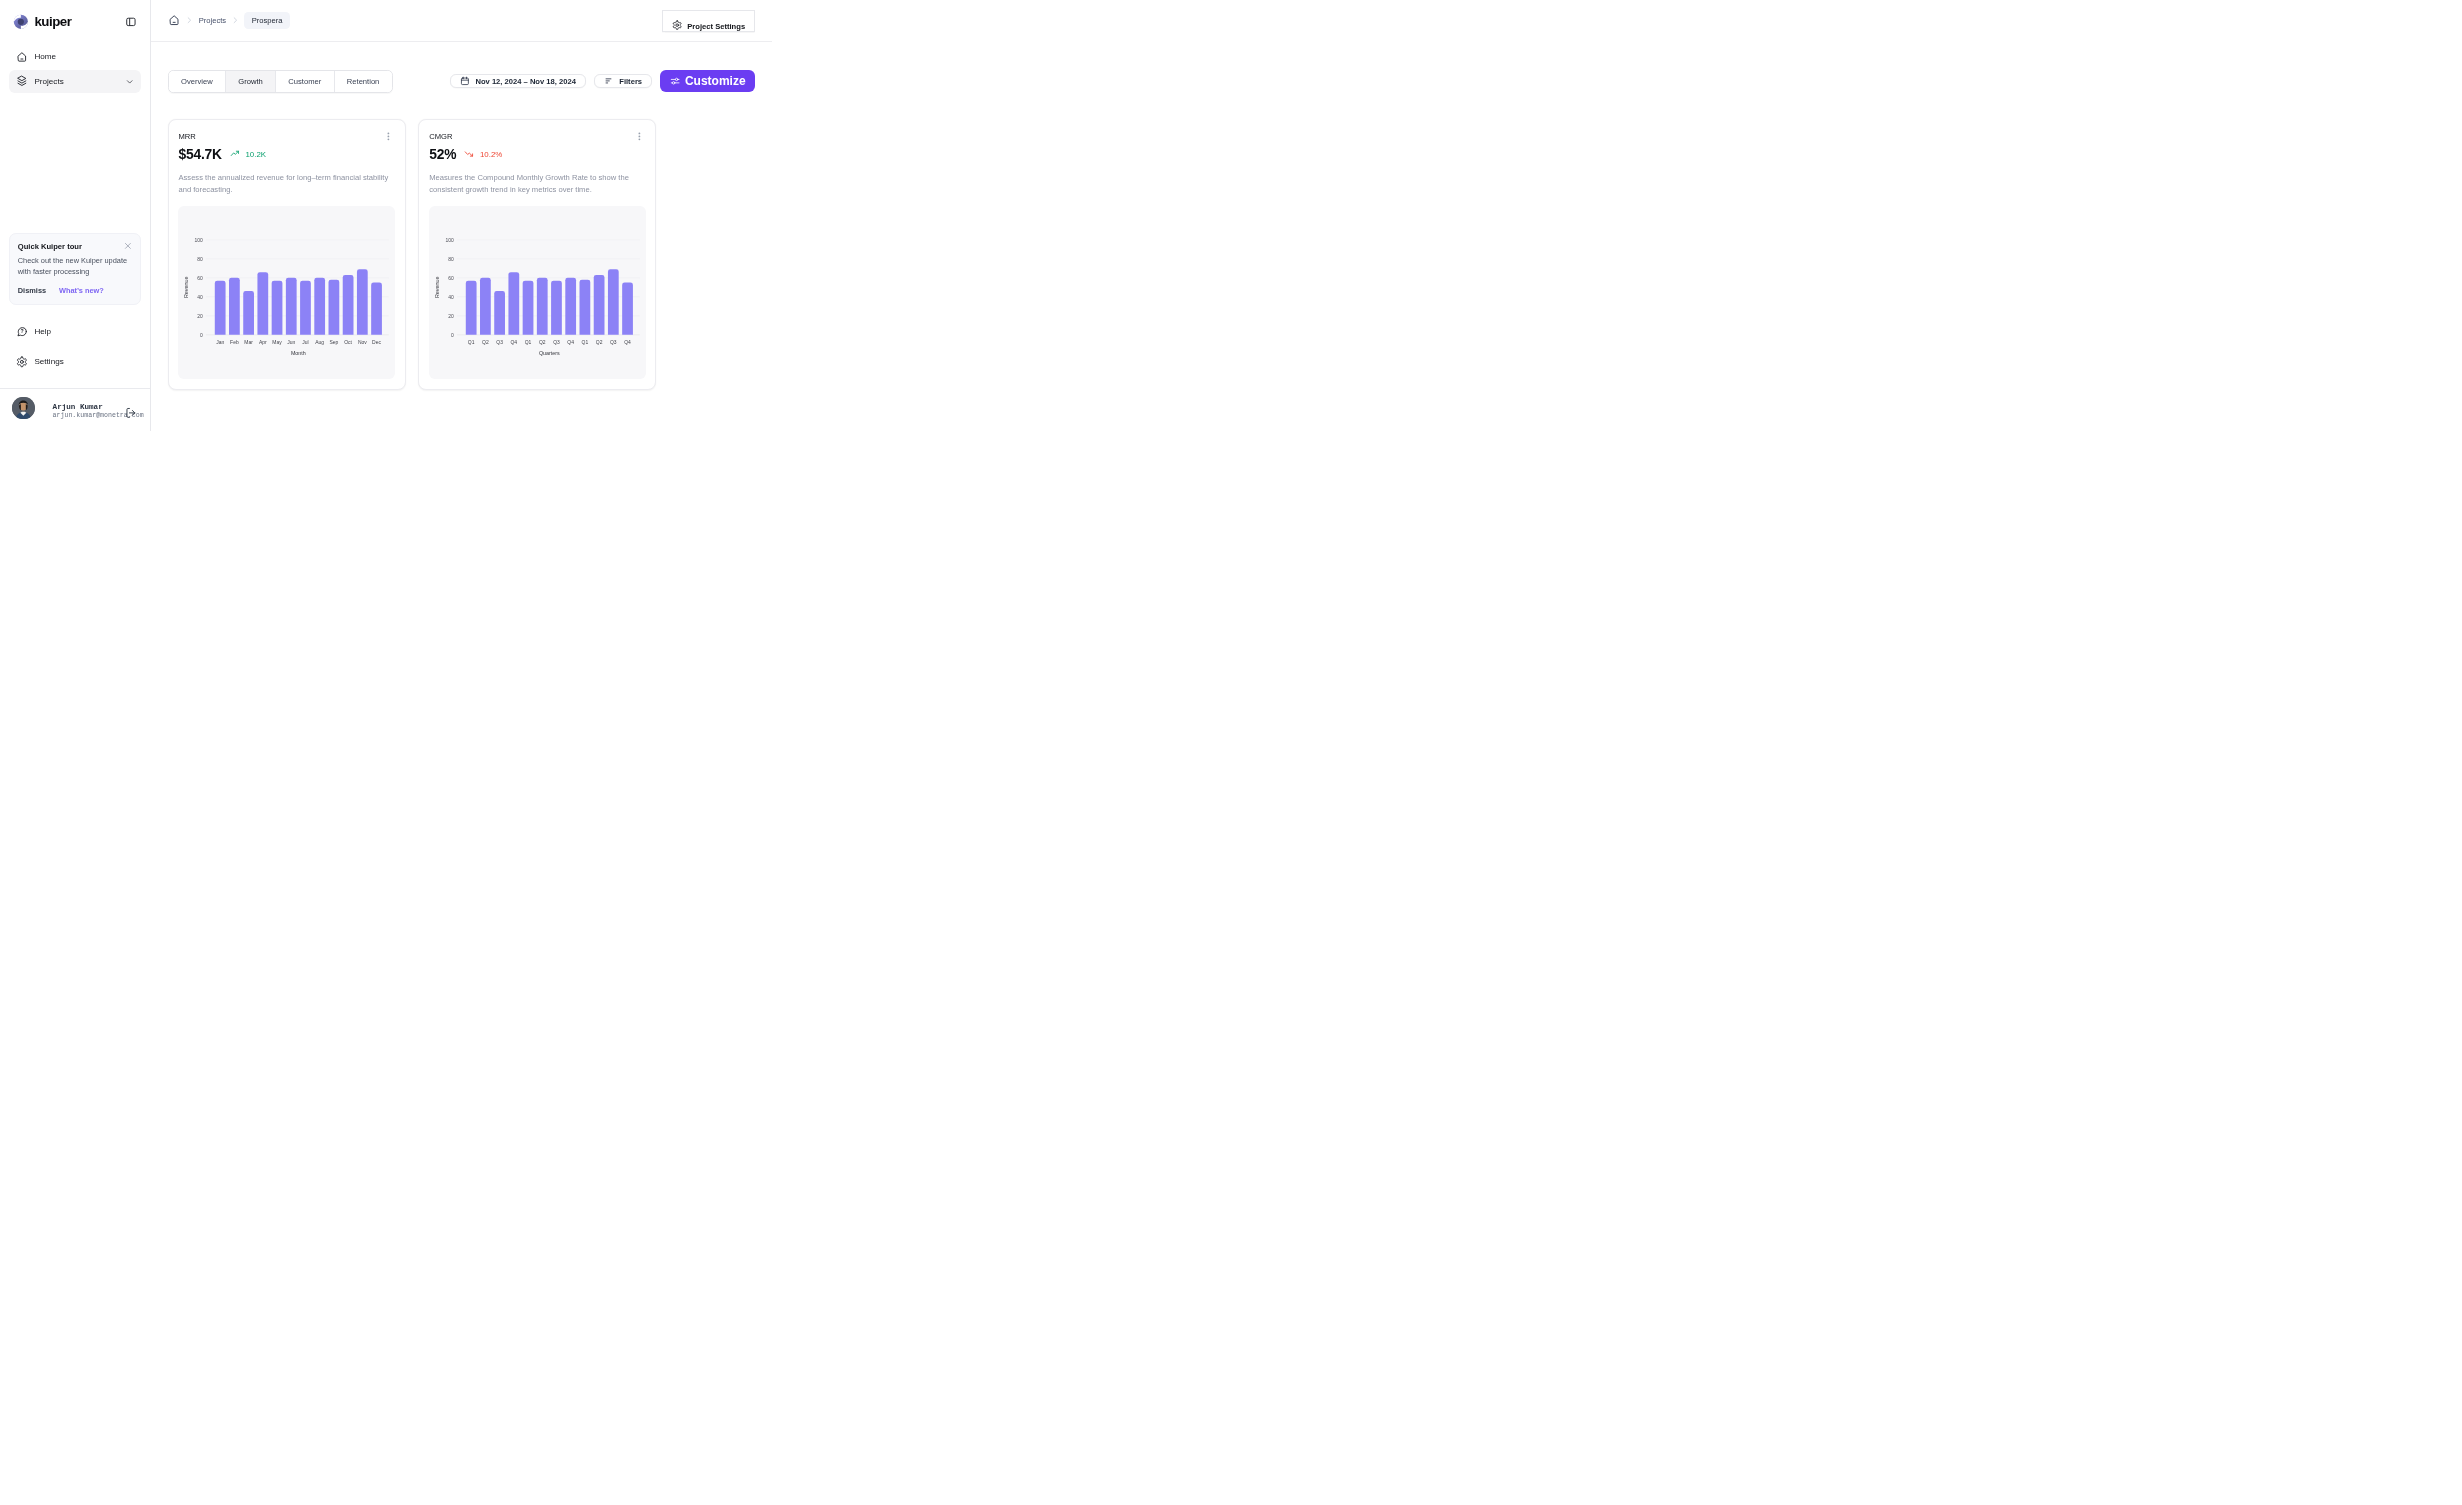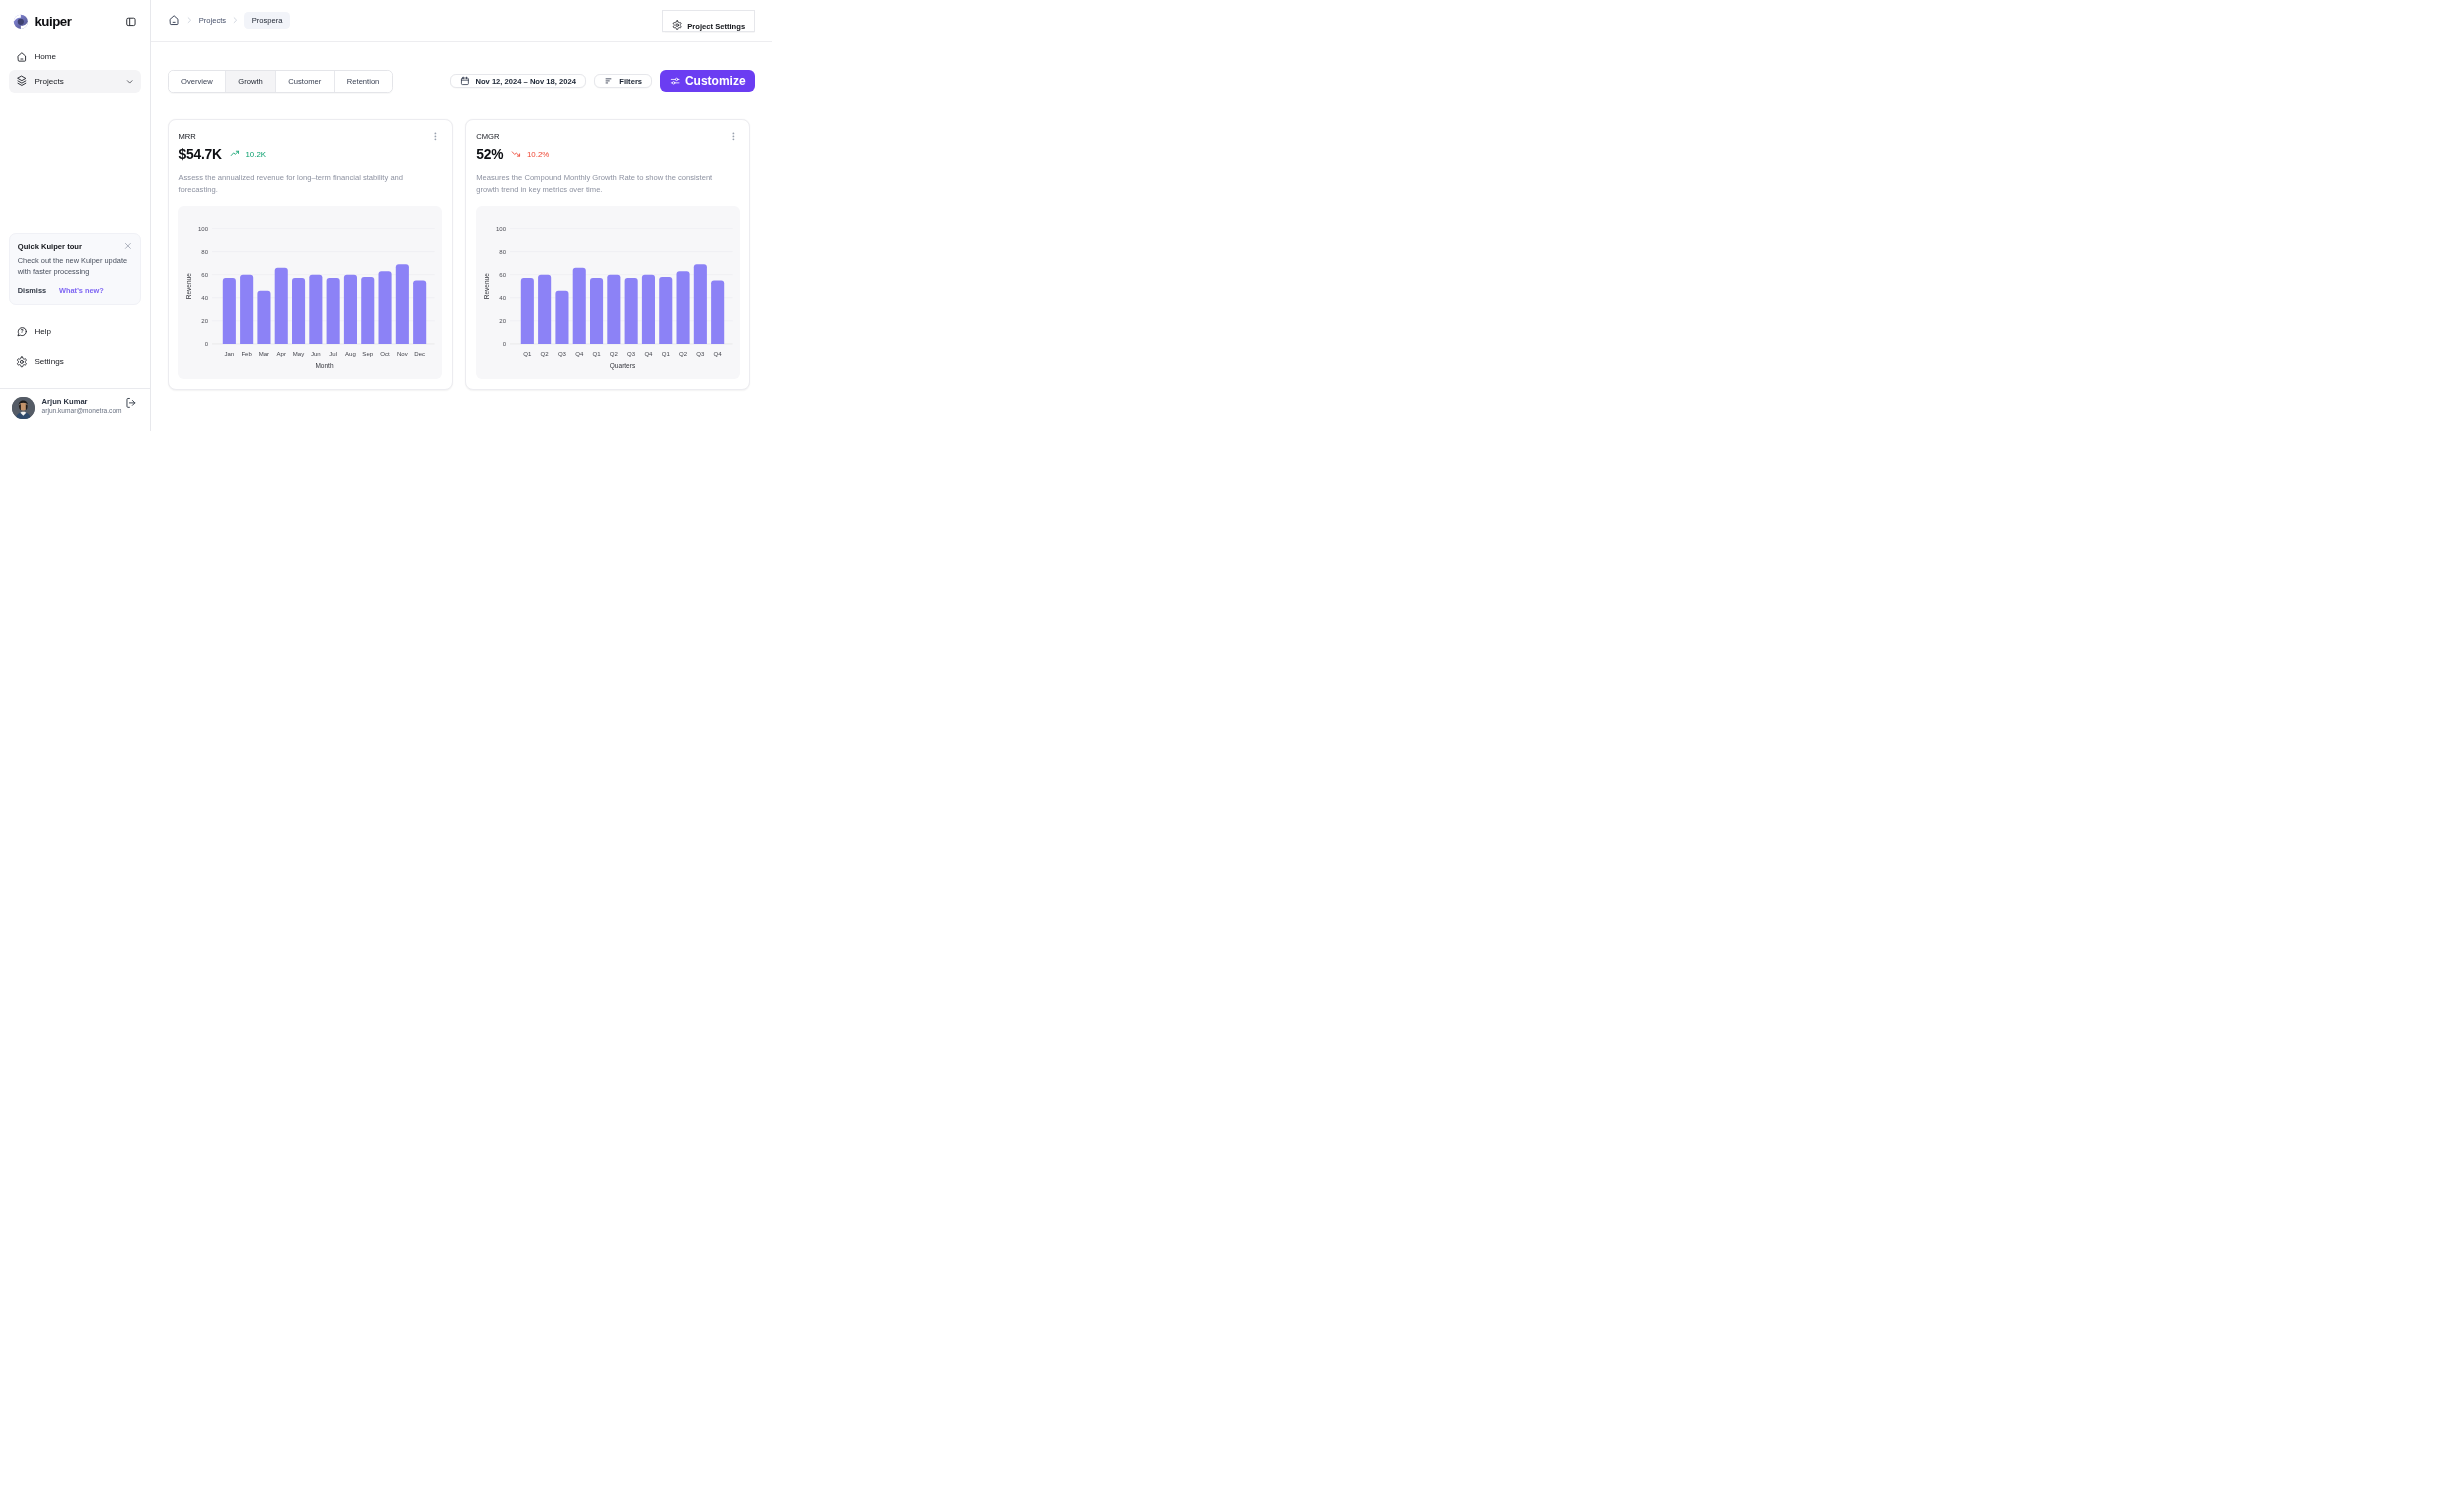--- a/index.html
+++ b/index.html
@@ -41,21 +41,21 @@
   }
   .tour-title { font-size:7.6px; font-weight:700; color:#14161c; margin-bottom:4.9px; }
   .tour-close { position:absolute; top:5.9px; right:5.9px; width:10.8px; height:10.8px;
     background:none; border:none; cursor:pointer; color:#9aa1ae; }
   .tour-body { font-size:7.4px; line-height:1.45; color:#49505e; margin-bottom:8.9px; }
   .tour-actions { display:flex; gap:12.8px; align-items:center; }
   .tour-dismiss { background:none; border:none; font-size:7.4px; font-weight:700; color:#333a47; cursor:pointer; }
   .tour-link { background:none; border:none; font-size:7.4px; font-weight:600; cursor:pointer; color:var(--accent-soft); }
 
   .sidebar-divider { height:0.5px; background:#e9eaee; margin:12.8px -8.9px 0 -8.9px; }
-  .profile-row { display:flex; align-items:flex-start; gap:7px; padding:7.9px 3px 11.8px 3px; }
+  .profile-row { display:flex; align-items:flex-end; gap:18px; padding:7.9px 3px 11.8px 3px;font-family:Liberation Mono, monospace; }
   .avatar { width:22.7px; height:22.7px; border-radius:50%; overflow:hidden; background:#565d66; position:relative; flex:none; }
   .profile-meta { flex:1; min-width:0; }
   .profile-name { font-size:7.6px; font-weight:700; color:#2c3442; margin-bottom:1.5px; }
   .profile-email { font-size:6.6px; color:#6a7282; }
   .logout-btn { width:12.8px; height:12.8px; background:none; border:none; cursor:pointer; color:#39414e; }
 
   
   .main { flex:1; display:flex; flex-direction:column; min-width:0; }
   .topbar {
     height:42px; min-height:42px; border-bottom:0.5px solid #ededf0;
@@ -91,21 +91,21 @@
   }
   .date-btn .ic, .filters-btn .ic { color:#273043; }
   .customize-btn {
     display:flex; align-items:center; gap:4.9px; height:21.7px; padding:0 9.4px;
     background:var(--accent); color:#fff; border:none; border-radius:5.9px; cursor:pointer;
     font-size:12px; font-weight:600;
   }
 
   .cards { display:flex; gap:12.8px; padding:26.6px 17px 0 16.7px; }
   .card {
-    width:285px; height:271px; background:#fff; border:0.5px solid #ececf0;
+    width:238px; height:271px; background:#fff; border:0.5px solid #ececf0;
     border-radius:7.9px; padding:9.8px; position:relative;
     box-shadow:0 0.5px 1.5px rgba(18,20,28,.05);
     display:flex; flex-direction:column;
   }
   .card-title { font-size:7.6px; font-weight:500; color:#14171e; margin:2px 0 5.9px 0; }
   .kebab-btn { position:absolute; top:9.8px; right:7.9px; width:13.8px; height:13.8px;
     background:none; border:none; cursor:pointer; color:#98a0ad; }
   .value-row { display:flex; align-items:center; gap:7.9px; margin-bottom:10px; }
   .metric-value { font-size:13.8px; font-weight:700; letter-spacing:-0.2px; color:#0d0f13; }
   .delta { display:flex; align-items:center; gap:6px; font-size:7.9px; font-weight:500; }

